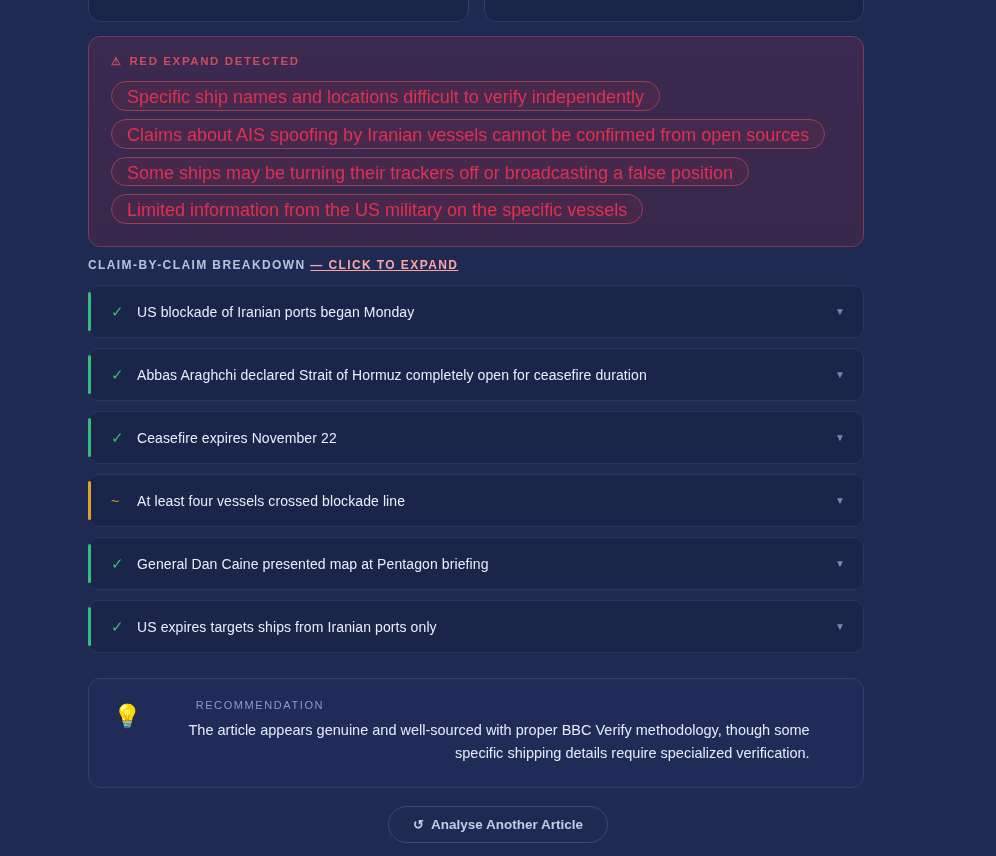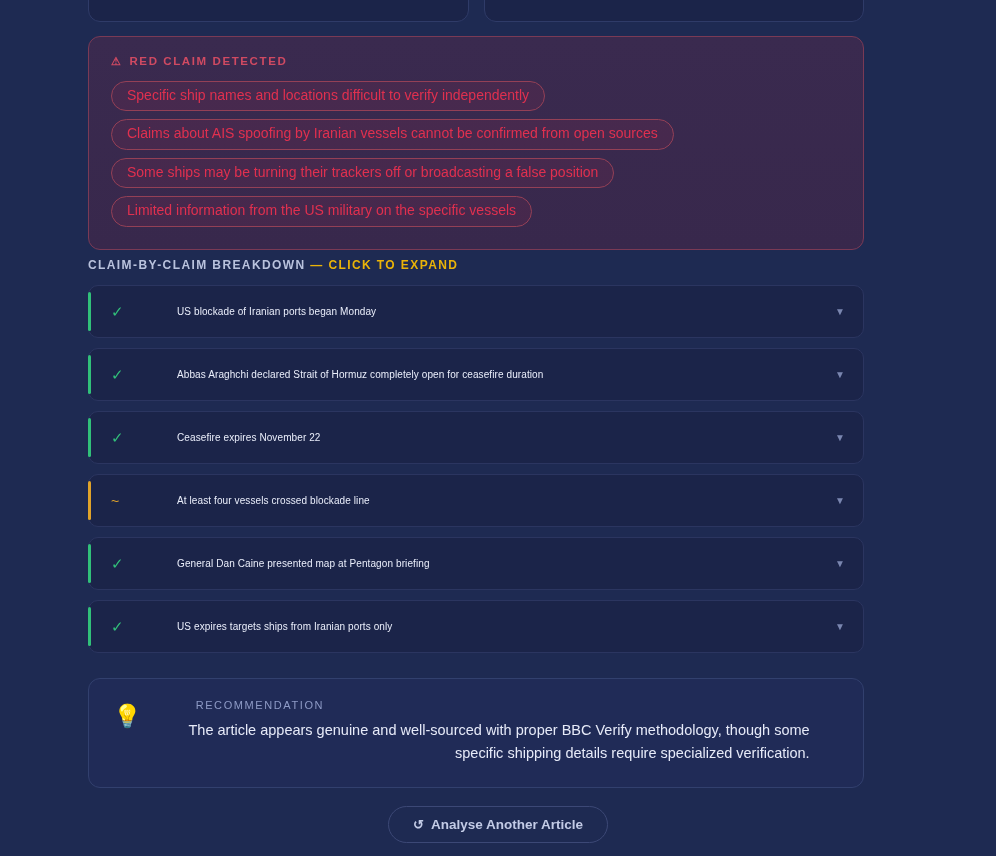--- a/index.html
+++ b/index.html
@@ -69,40 +69,41 @@
     color: #d04a62;
     line-height: 1;
   }
   .chip-list { display: flex; flex-direction: column; gap: 8px; align-items: flex-start; }
   .chip {
     display: inline-block;
     border: 1px solid #944056;
     background: rgba(200, 50, 80, 0.10);
     color: #e0304f;
     border-radius: 999px;
-    padding: 6px 15px 7px 15px;
-    font-size: 14px;
+    padding: 6px 15px 2px 15px;
+    font-size: 18px;
     line-height: 1.1;
     white-space: nowrap;
   }
 
   
   .section-head {
     position: absolute;
     left: 88px;
     top: 258px;
     font-size: 12px;
     font-weight: 700;
     letter-spacing: 1.4px;
     color: #b9c2dd;
   }
   .section-head .dim {
-    color: #eab308;
+    color: #fca5a5;
     font-weight: 700;
     letter-spacing: 1.4px;
+    text-decoration: underline;
   }
 
   
   .claims {
     position: absolute;
     left: 88px;
     top: 285px;
     width: 776px;
     display: flex;
     flex-direction: column;
@@ -136,24 +137,23 @@
     flex: none;
     font-size: 15px;
     line-height: 1;
     text-align: left;
   }
   .claim-status.ok   { color: #31c07a; }
   .claim-status.warn { color: #e0a32a; font-size: 14px; }
 
   .claim-text {
     flex: 1;
-    font-size: 10px;
+    font-size: 14px;
     color: #eaeefb;
     letter-spacing: 0.1px;
-    margin-left: 40px;
   }
   .chevron {
     flex: none;
     color: #7a86b0;
     font-size: 10px;
     line-height: 1;
     padding-right: 2px;
   }
 
   
@@ -226,21 +226,21 @@
   <div class="top-cards">
     <div class="top-card">
       
     </div>
     <div class="top-card"></div>
   </div>
 
   <section class="redflags">
     <div class="redflags-title">
       <span class="warn-glyph">⚠</span>
-      <span>RED CLAIM DETECTED</span>
+      <span>RED EXPAND DETECTED</span>
     </div>
     <div class="chip-list">
       <span class="chip">Specific ship names and locations difficult to verify independently</span>
       <span class="chip">Claims about AIS spoofing by Iranian vessels cannot be confirmed from open sources</span>
       <span class="chip">Some ships may be turning their trackers off or broadcasting a false position</span>
       <span class="chip">Limited information from the US military on the specific vessels</span>
     </div>
   </section>
 
   <div class="section-head">

